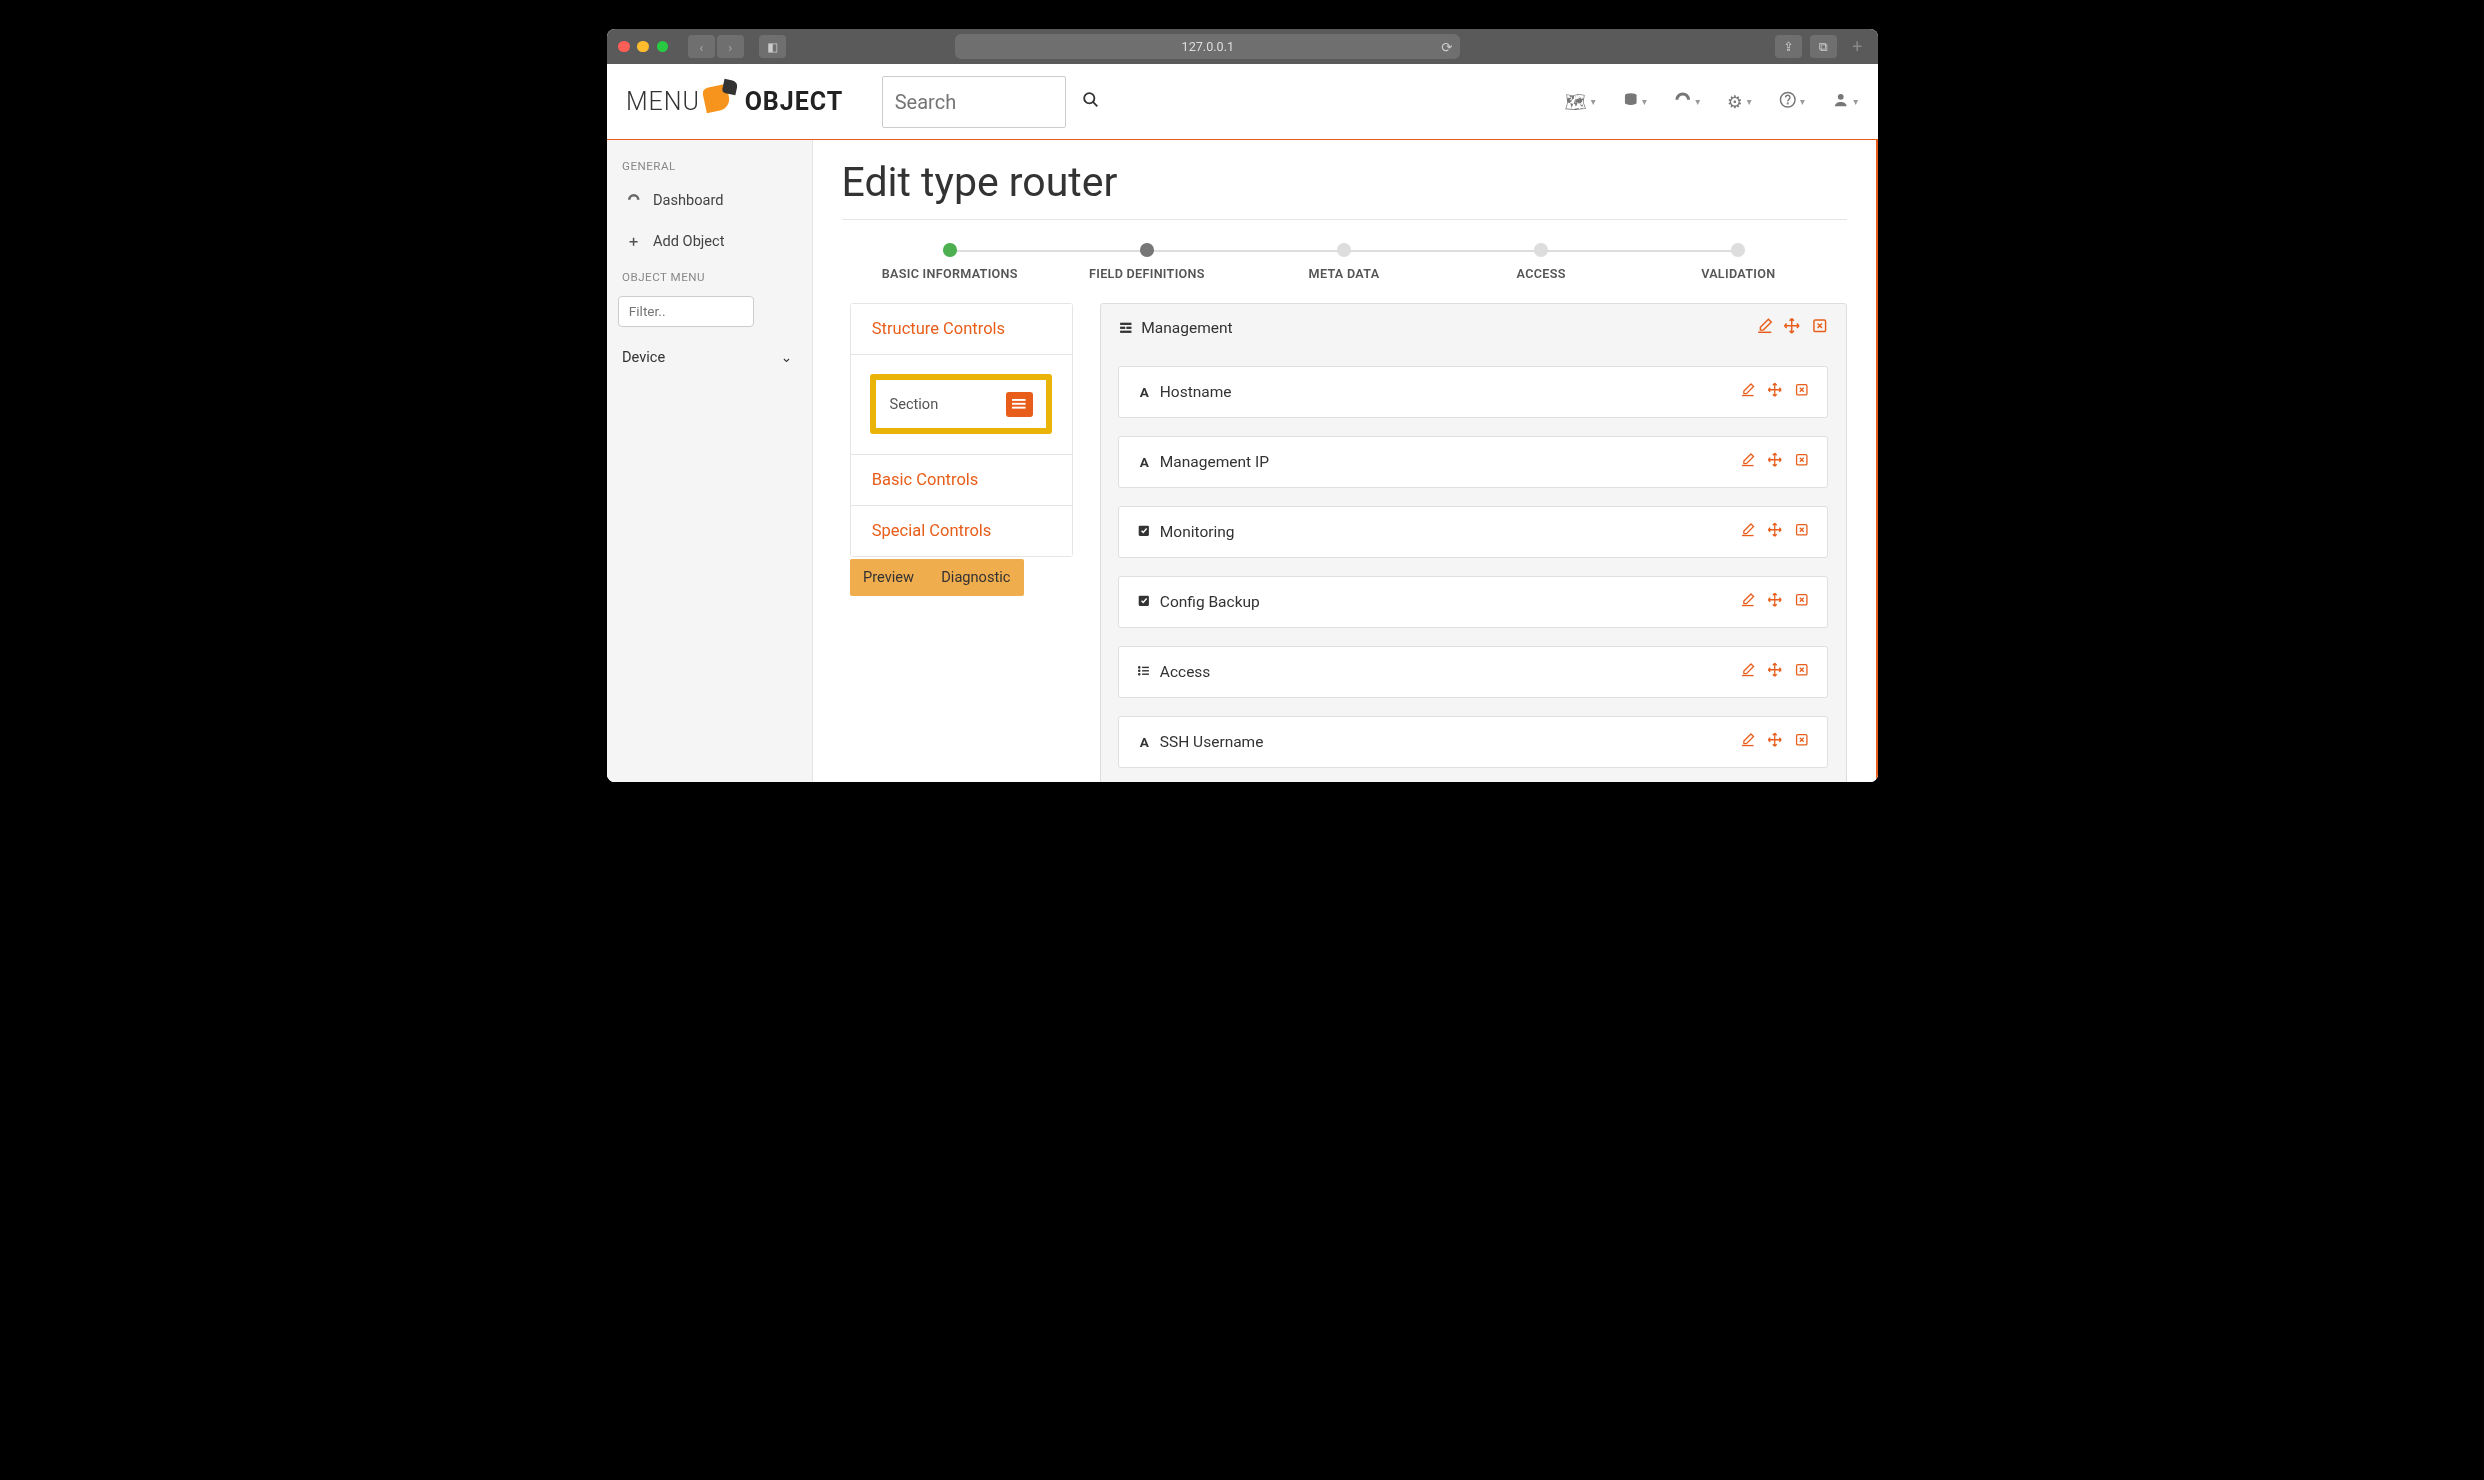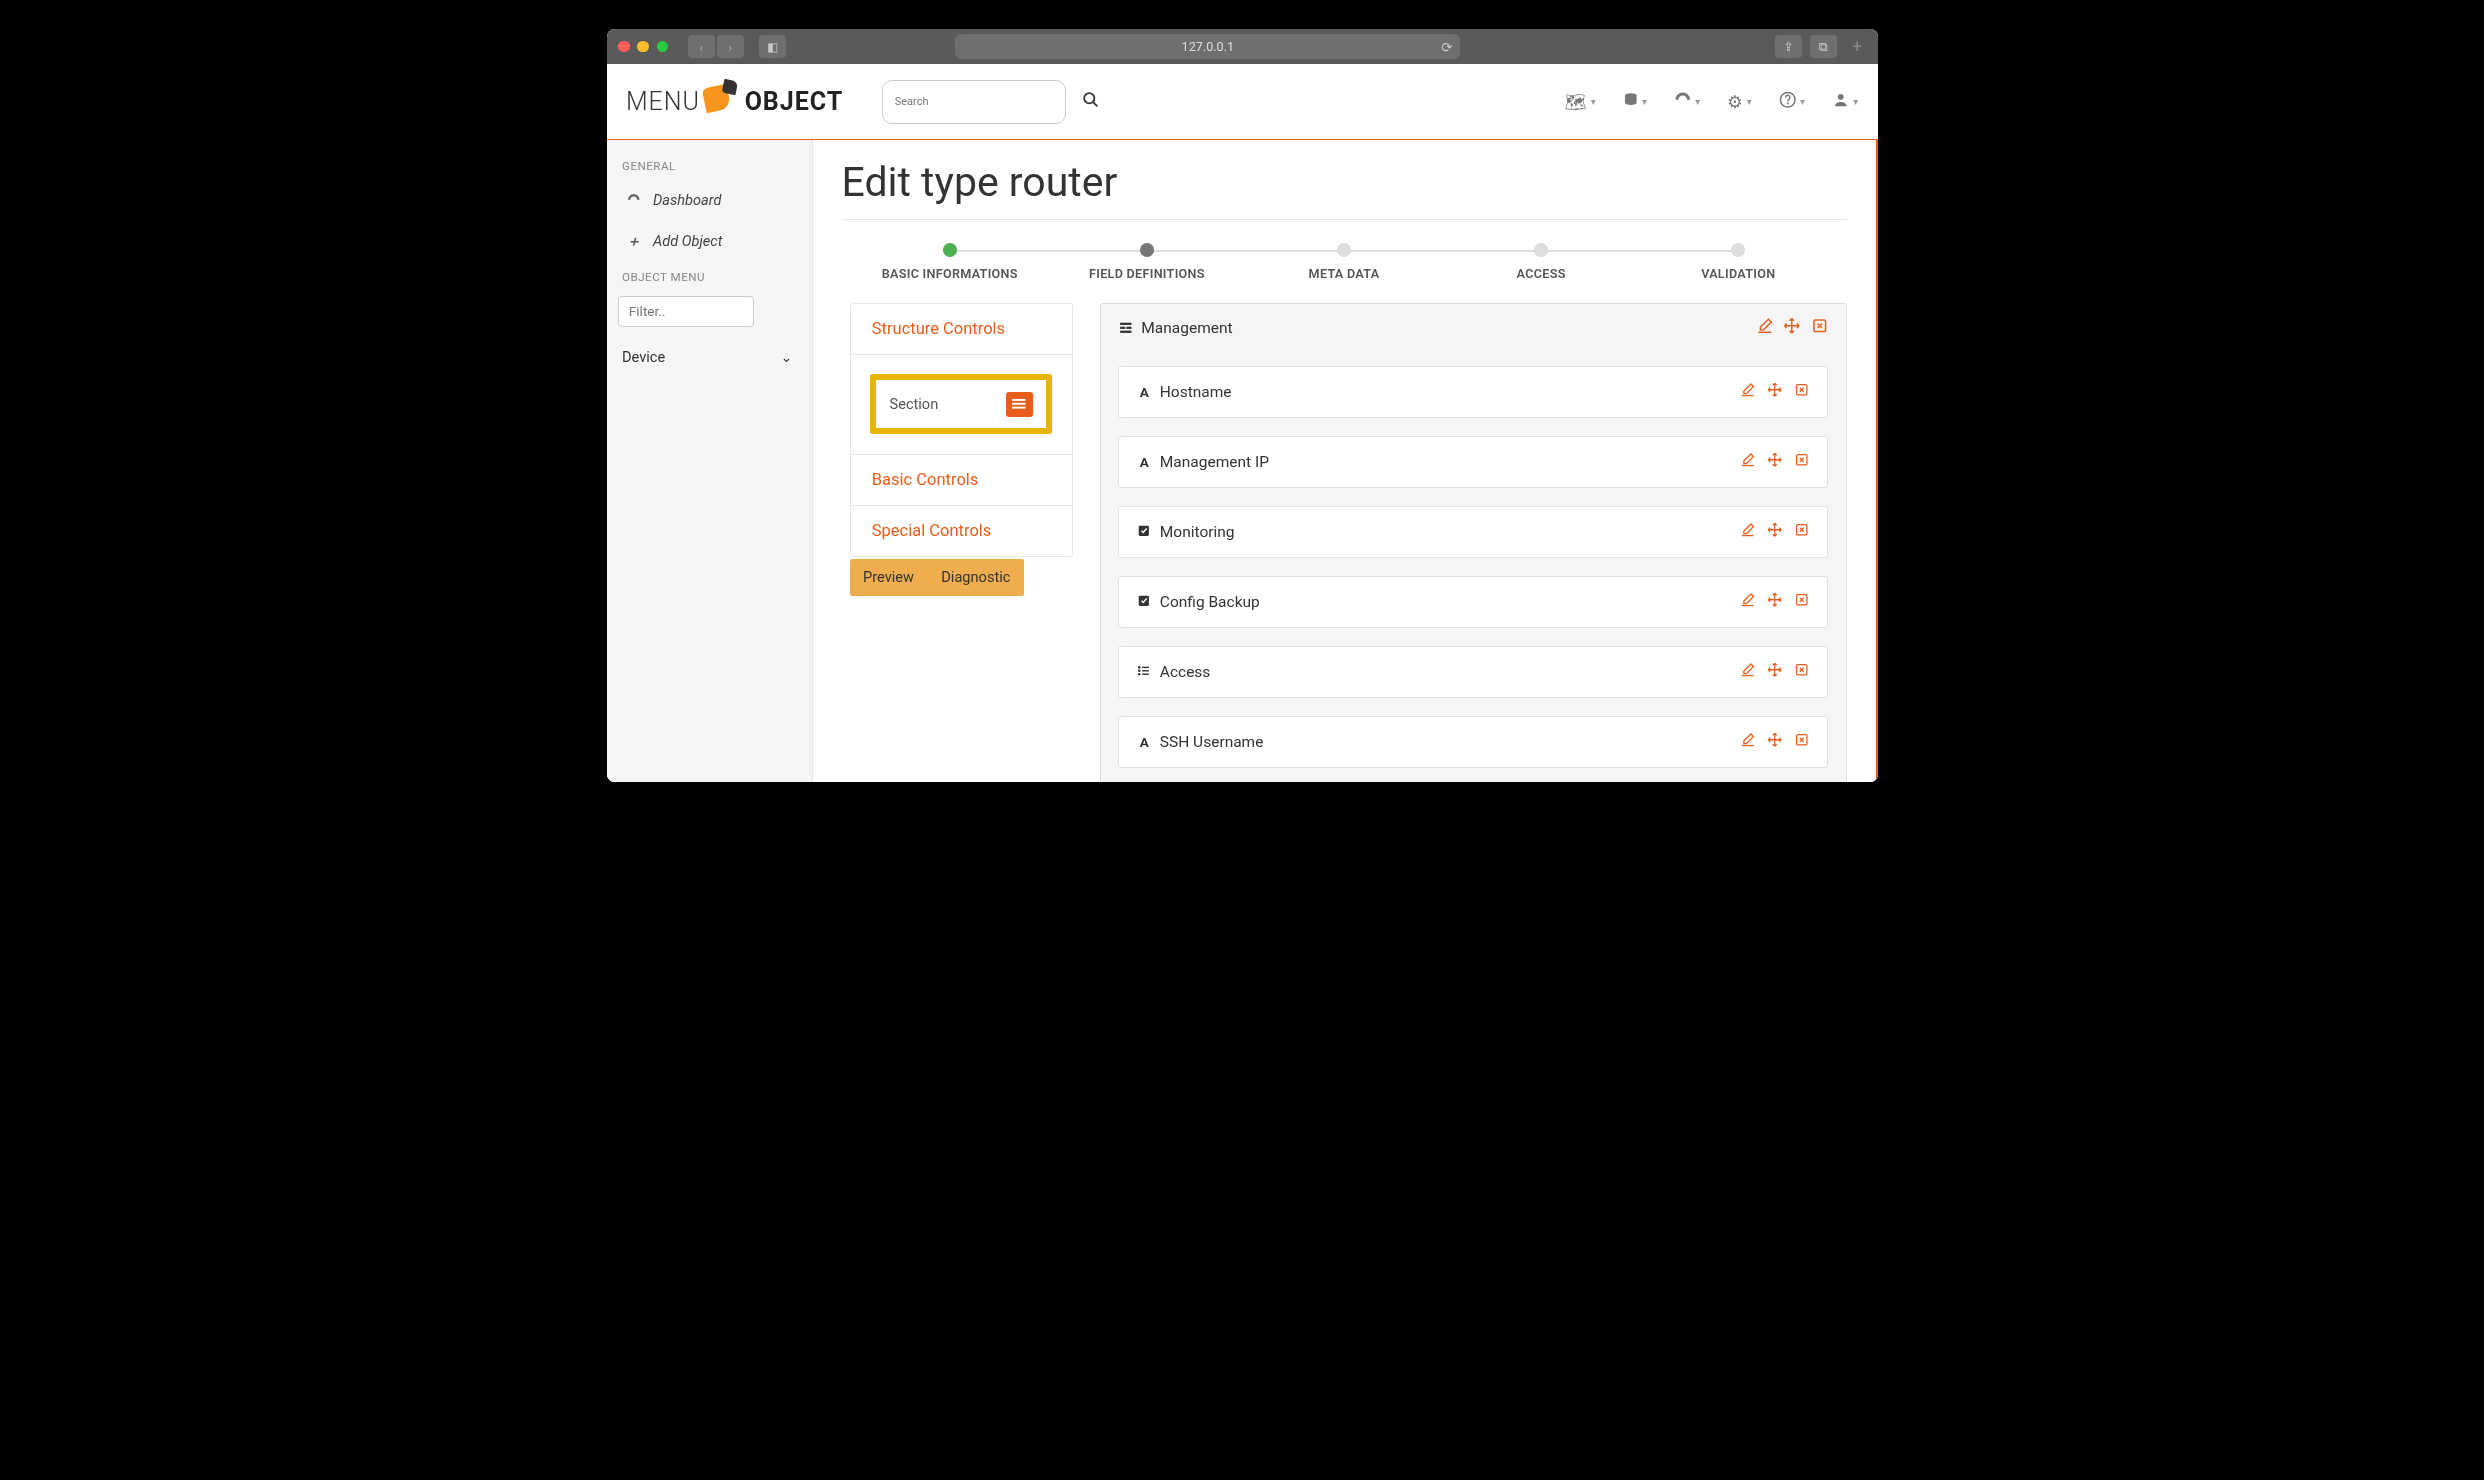--- a/index.html
+++ b/index.html
@@ -22,31 +22,31 @@
 
 .app { display: flex; flex-direction: column; height: 718px; background: #fff; }
 .topbar { height: 76px; border-bottom: 1.9px solid #e85d1a; display: flex; align-items: center; padding: 0 19.4px; gap: 19.4px; }
 .logo { display: flex; align-items: center; gap: 3.9px; }
 .logo-text1 { font-size: 25px; font-weight: 300; letter-spacing: 1px; color: #333; }
 .logo-text2 { font-size: 25px; font-weight: 700; letter-spacing: 1px; color: #222; }
 .logo-icon { width: 35px; height: 35px; position: relative; margin: 0 1.9px 7.8px 0; }
 .logo-icon::before { content: ""; position: absolute; width: 25px; height: 25px; background: #f7941d; border-radius: 5.8px 0 11.6px 0; transform: rotate(-12deg); left: 0; top: 5.8px; }
 .logo-icon::after { content: ""; position: absolute; width: 13.6px; height: 13.6px; background: #333; border-radius: 0 5.8px 0 3.9px; right: 1.9px; top: 0; transform: rotate(12deg); }
 .search-wrap { display: flex; align-items: center; gap: 15.5px; margin-left: 19.4px; }
-.search-input { width: 184px; height: 44px; border: 1px solid #ccc; border-radius: 10px; padding: 0 11.6px; font-size: 11px; color: #555; }
+.search-input { width: 184px; height: 52px; border: 1px solid #ccc; border-radius: 2px; padding: 0 11.6px; font-size: 20px; color: #555; }
 .search-btn { background: none; border: none; font-size: 17.5px; color: #333; cursor: pointer; }
 .topbar-spacer { flex: 1; }
 .top-actions { display: flex; gap: 27px; align-items: center; }
 .top-action { color: #777; font-size: 17.5px; cursor: pointer; display: flex; align-items: center; gap: 3.9px; }
 .top-action .caret { font-size: 9.7px; color: #999; }
 
 .body-row { flex: 1; display: flex; overflow: hidden; }
 .sidebar { width: 206px; background: #f5f5f5; border-right: 1px solid #e5e5e5; padding: 11.6px 5.8px; }
 .side-label { font-size: 11.6px; color: #888; letter-spacing: 0.5px; padding: 7.8px 9.7px 5.8px; }
-.side-item { display: flex; align-items: center; gap: 11.6px; padding: 11.6px 13.6px; color: #444; font-size: 14.6px; cursor: pointer; font-style: italic; }
+.side-item { display: flex; align-items: center; gap: 11.6px; padding: 11.6px 13.6px; color: #444; font-size: 14.6px; cursor: pointer; }
 .side-item svg, .side-item .icon { width: 15.5px; color: #666; font-size: 13.6px; }
 .filter-input { width: 136px; height: 31px; border: 1px solid #ccc; border-radius: 3.9px; padding: 0 9.7px; margin: 5.8px 0 11.6px 5.8px; font-size: 13.6px; }
 .tree-item { display: flex; justify-content: space-between; align-items: center; padding: 9.7px 13.6px 9.7px 9.7px; color: #333; font-size: 14.6px; cursor: pointer; }
 .tree-item .chev { font-size: 13.6px; color: #333; }
 
 .main { flex: 1; padding: 17.5px 29px; overflow-y: auto; border-right: 2.9px solid #e85d1a; }
 .page-title { font-size: 41px; font-weight: 400; color: #333; margin-bottom: 13.6px; }
 .hr { border: none; border-top: 1px solid #e5e5e5; margin-bottom: 23px; }
 
 .stepper { display: flex; justify-content: space-between; align-items: flex-start; margin-bottom: 21.3px; position: relative; padding: 0 9.7px; }

